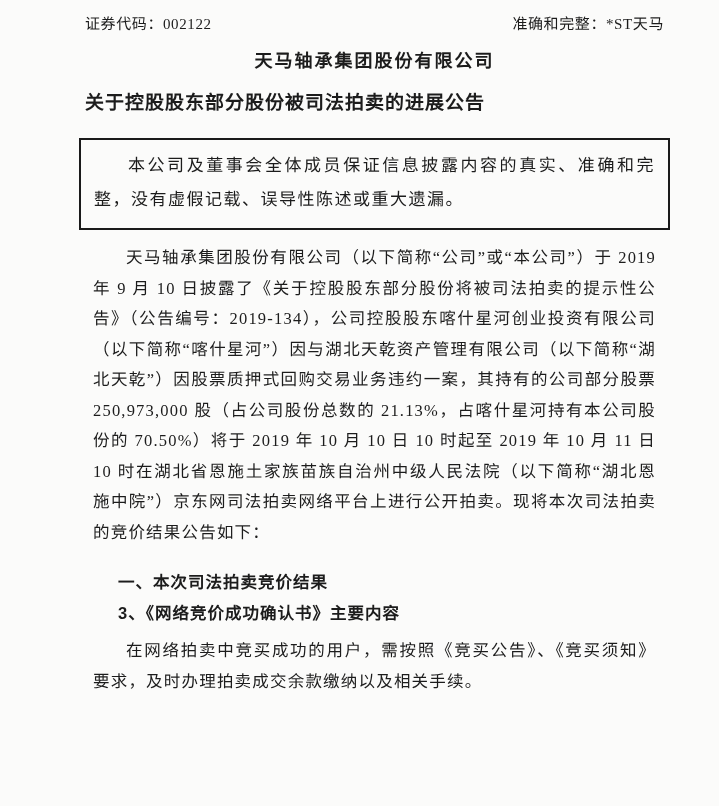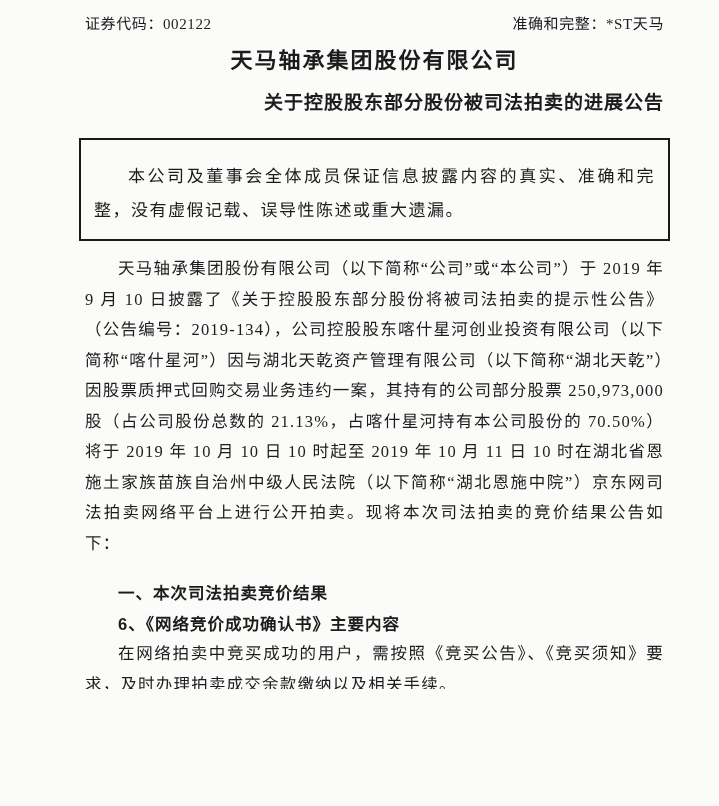--- a/index.html
+++ b/index.html
@@ -23,52 +23,52 @@
     justify-content: space-between;
     align-items: baseline;
     font-size: 15px;
     letter-spacing: 0.6px;
     white-space: nowrap;
   }
   .company-title {
     margin: 15px 0 0 0;
     text-align: center;
     font-family: "Liberation Sans", "DejaVu Sans", sans-serif;
-    font-size: 22px;
+    font-size: 18px;
     font-weight: bold;
     letter-spacing: 2px;
     line-height: 26px;
   }
   .doc-title {
     margin: 17px 0 0 0;
-    text-align: right;
+    text-align: left;
     font-family: "Liberation Sans", "DejaVu Sans", sans-serif;
     font-size: 19px;
     font-weight: bold;
     letter-spacing: 1px;
     line-height: 24px;
   }
   .disclaimer-box {
     margin: 23px -6px 0 -6px;
     border: 2px solid #1a1a1a;
-    padding: 20px 13px 11px 13px;
+    padding: 9px 13px 11px 13px;
     background: #fbfbfa;
   }
   .disclaimer-box p {
     margin: 0;
     text-indent: 2em;
     text-align: justify;
     font-family: "Liberation Sans", "DejaVu Sans", sans-serif;
     font-weight: 500;
     font-size: 17px;
     line-height: 34px;
     letter-spacing: 1.5px;
   }
   .body-para {
-    margin: 0;
+    margin: 8px;
     text-indent: 2em;
     text-align: justify;
     font-size: 16.5px;
     line-height: 30.5px;
     letter-spacing: 1.2px;
   }
   .body-para.first {
     margin-top: 13px;
   }
   .section-heading {
@@ -99,18 +99,18 @@
   <h2 class="doc-title">关于控股股东部分股份被司法拍卖的进展公告</h2>
 
   <div class="disclaimer-box">
     <p>本公司及董事会全体成员保证信息披露内容的真实、准确和完整，没有虚假记载、误导性陈述或重大遗漏。</p>
   </div>
 
   <p class="body-para first">天马轴承集团股份有限公司（以下简称“公司”或“本公司”）于 2019 年 9 月 10 日披露了《关于控股股东部分股份将被司法拍卖的提示性公告》（公告编号：2019-134），公司控股股东喀什星河创业投资有限公司（以下简称“喀什星河”）因与湖北天乾资产管理有限公司（以下简称“湖北天乾”）因股票质押式回购交易业务违约一案，其持有的公司部分股票 250,973,000 股（占公司股份总数的 21.13%，占喀什星河持有本公司股份的 70.50%）将于 2019 年 10 月 10 日 10 时起至 2019 年 10 月 11 日 10 时在湖北省恩施土家族苗族自治州中级人民法院（以下简称“湖北恩施中院”）京东网司法拍卖网络平台上进行公开拍卖。现将本次司法拍卖的竞价结果公告如下：</p>
 
   <p class="section-heading top-gap">一、本次司法拍卖竞价结果</p>
 
-  <p class="section-heading">6、《网络竞价成功确认书》主要内容</p>
+  <p class="section-heading">3、《网络竞价成功确认书》主要内容</p>
 
 
   <p class="body-para">在网络拍卖中竞买成功的用户，需按照《竞买公告》、《竞买须知》要求，及时办理拍卖成交余款缴纳以及相关手续。</p>
 
 </div>
 
 </body></html>

